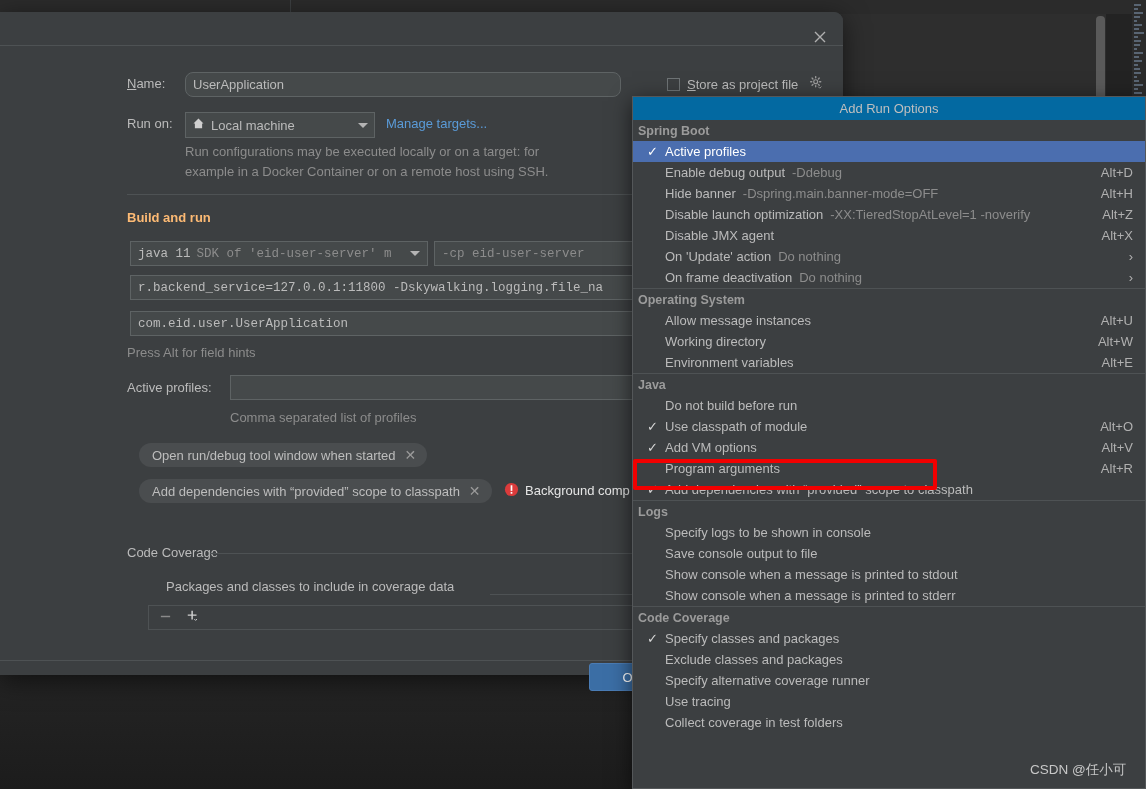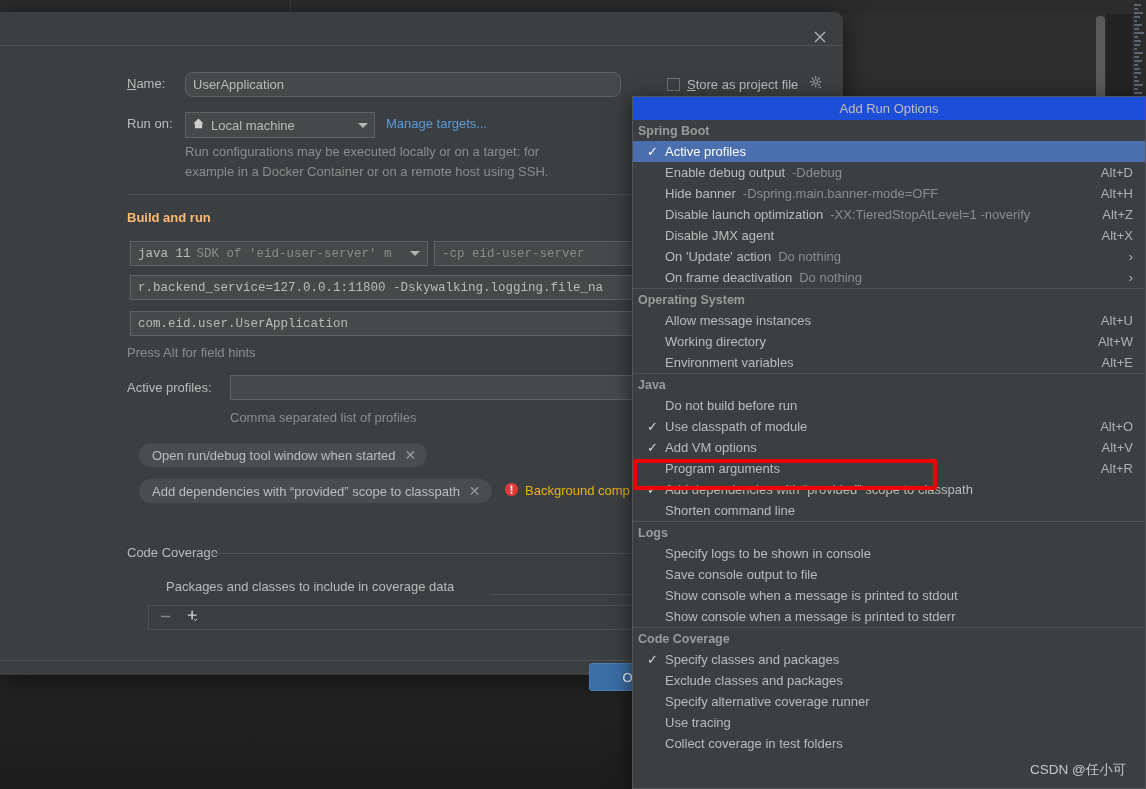--- a/index.html
+++ b/index.html
@@ -89,41 +89,41 @@
   #profiles-label { left:127px; top:368px; }
   #profiles-field { left:230px; top:363px; width:430px; }
   #profiles-hint  { left:230px; top:398px; }
 
   .chip { display:inline-flex; align-items:center; gap:9px; background:#4a4d4f; border-radius:12px;
           height:24px; padding:0 11px 0 13px; color:#bdbdbd; font-size:13px; white-space:nowrap; }
   .chip .x { color:#9a9a9a; font-size:14px; line-height:1; }
   #chip1 { left:139px; top:431px; }
   #chip2 { left:139px; top:467px; }
   #err-icon { left:504px; top:470px; width:15px; height:15px; }
-  #err-text { left:525px; top:471px; color:#eab308; }
+  #err-text { left:525px; top:471px; color:#e5e5e5; }
 
   #sep-cov { position:absolute; left:210px; top:541px; width:631px; height:1px; background:#4e5254; }
   #cov-title { left:127px; top:533px; }
   #sep-pkg { position:absolute; left:490px; top:582px; width:351px; height:1px; background:#4e5254; }
   #pkg-title { left:166px; top:567px; }
   #tbl-toolbar { position:absolute; left:148px; top:593px; width:693px; height:25px;
                  background:#3c3f41; border:1px solid #4e5254; display:flex; align-items:center; gap:14px; padding-left:10px; }
   #tbl-row { position:absolute; left:148px; top:618px; width:693px; height:24px;
              background:#3c3f41; border:1px solid #4e5254; border-top:none; display:flex; align-items:center; padding-left:6px; gap:6px; }
   #dlg-footer-sep { position:absolute; left:0; top:648px; width:843px; height:1px; background:#4e5254; }
   #ok-button { position:absolute; left:589px; top:651px; width:86px; height:28px; background:#3b6ea5;
                border:1px solid #4a7cb5; border-radius:3px; color:#ffffff; font-size:13px;
                display:flex; align-items:center; justify-content:center; }
 
   
   #popup { position:absolute; left:632px; top:96px; width:514px; height:693px;
            background:#3c3f41; border:1px solid #545759; box-shadow:0 5px 20px rgba(0,0,0,.6);
            overflow:hidden; }
   #popup-title { height:23px; display:flex; align-items:center; justify-content:center;
-                 color:#bfbfbf; font-size:13px; background:#1d4ed8; }
+                 color:#bfbfbf; font-size:13px; background:#0369a1; }
   .grp { height:21px; display:flex; align-items:center; padding-left:5px;
          color:#9b9b9b; font-size:12.5px; font-weight:bold; }
   .grp.sep { border-top:1px solid #4e5254; height:22px; }
   .mi { height:21px; display:flex; align-items:center; padding-left:14px; padding-right:12px;
         font-size:13px; color:#bbbbbb; white-space:nowrap; }
   .mi .tick { width:18px; flex:0 0 18px; color:#d6d6d6; font-size:13px; }
   .mi .txt { color:#bbbbbb; }
   .mi .sub { color:#8c8c8c; margin-left:7px; }
   .mi .acc { margin-left:auto; color:#b0b0b0; font-size:13px; }
   .mi .arrow { margin-left:auto; color:#b0b0b0; font-size:13px; }
@@ -370,24 +370,20 @@
       </div>
       <div class="mi">
         <span class="tick"></span>
         <span class="txt">Program arguments</span>
         <span class="acc">Alt+R</span>
       </div>
       <div class="mi">
         <span class="tick">✓</span>
         <span class="txt">Add dependencies with “provided” scope to classpath</span>
       </div>
-      <div class="mi">
-        <span class="tick"></span>
-        <span class="txt">Shorten command line</span>
-      </div>
       <div class="grp sep">Logs</div>
       <div class="mi">
         <span class="tick"></span>
         <span class="txt">Specify logs to be shown in console</span>
       </div>
       <div class="mi">
         <span class="tick"></span>
         <span class="txt">Save console output to file</span>
       </div>
       <div class="mi">

